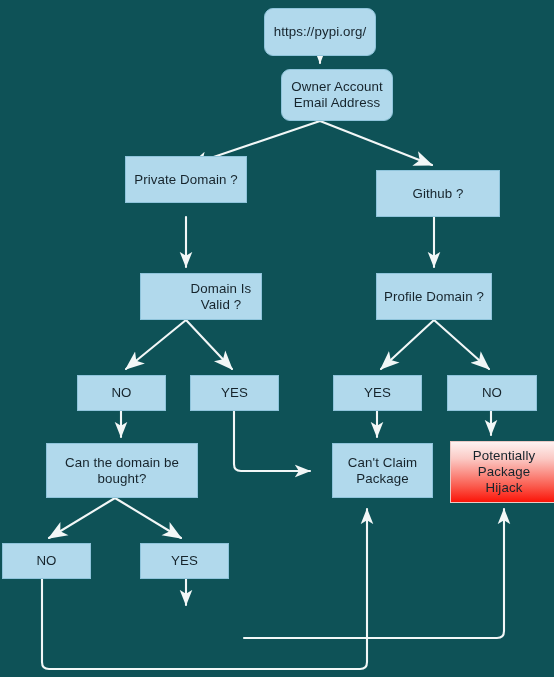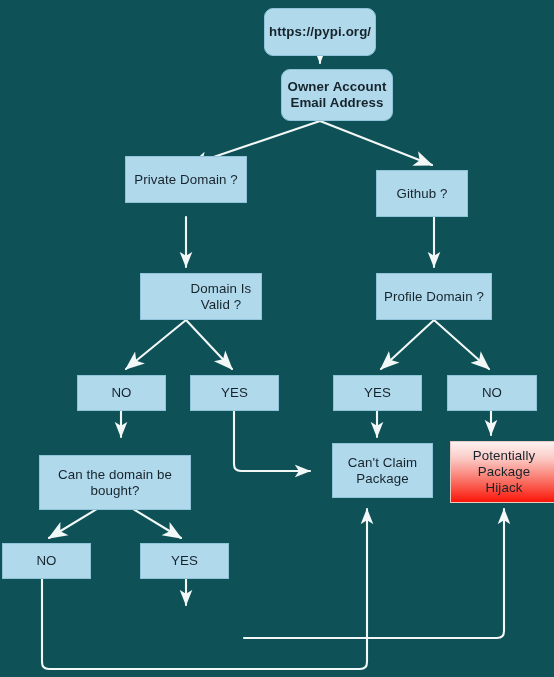--- a/index.html
+++ b/index.html
@@ -37,21 +37,20 @@
     line-height: 16px;
     display: flex;
     align-items: center;
     justify-content: center;
     text-align: center;
     letter-spacing: 0.1px;
     z-index: 2;
   }
   .node.rounded {
     border-radius: 9px;
-    font-weight: bold;
   }
   .node.danger {
     background: linear-gradient(to bottom, #fdf2f1 0%, #fbc9c4 28%, #fa5f52 72%, #fb1408 100%);
     border: 1px solid #e9c9c5;
     color: #16242c;
   }
   .node span {
     display: block;
     width: 100%;
     padding: 0 4px;
@@ -118,21 +117,21 @@
   </div>
 
   <div class="node rounded" style="left:264px; top:69px; width:112px; height:52px;margin-left:17px;">
     <span>Owner Account<br>Email Address</span>
   </div>
 
   <div class="node" style="left:125px; top:156px; width:122px; height:47px;">
     <span>Private Domain ?</span>
   </div>
 
-  <div class="node" style="left:376px; top:170px; width:92px; height:47px;">
+  <div class="node" style="left:376px; top:170px; width:124px; height:47px;">
     <span>Github ?</span>
   </div>
 
   <div class="node" style="left:140px; top:273px; width:122px; height:47px;padding-left:40px;">
     <span>Domain Is Valid ?</span>
   </div>
 
   <div class="node" style="left:376px; top:273px; width:116px; height:47px;">
     <span>Profile Domain ?</span>
   </div>
@@ -146,21 +145,21 @@
   </div>
 
   <div class="node" style="left:333px; top:375px; width:89px; height:36px;">
     <span>YES</span>
   </div>
 
   <div class="node" style="left:447px; top:375px; width:90px; height:36px;">
     <span>NO</span>
   </div>
 
-  <div class="node" style="left:39px; top:443px; width:152px; height:55px;margin-top:12px;">
+  <div class="node" style="left:46px; top:443px; width:152px; height:55px;">
     <span>Can the domain be<br>bought?</span>
   </div>
 
   <div class="node" style="left:332px; top:443px; width:101px; height:55px;">
     <span>Can't Claim<br>Package</span>
   </div>
 
   <div class="node danger" style="left:450px; top:441px; width:108px; height:62px;">
     <span>Potentially<br>Package<br>Hijack</span>
   </div>

